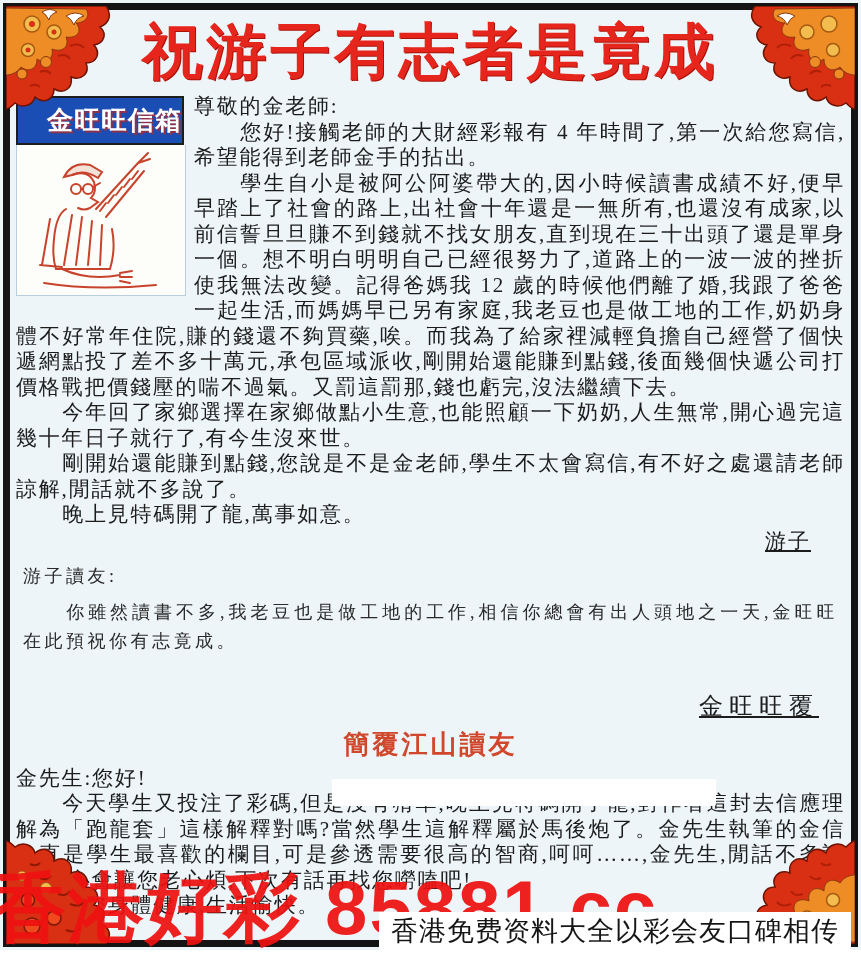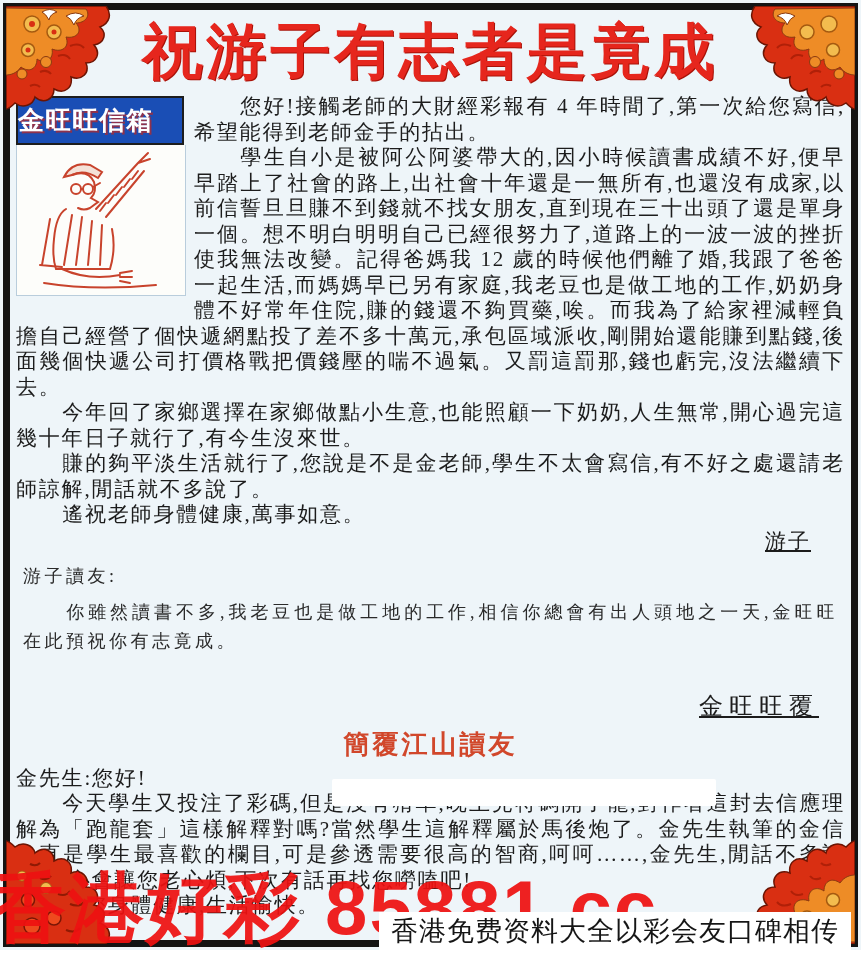--- a/index.html
+++ b/index.html
@@ -11,21 +11,21 @@
   .corner.tr{right:6px;top:6px;transform:scaleX(-1);}
   .corner.bl{left:6px;bottom:6px;transform:scaleY(-1);}
   .corner.br{right:6px;bottom:6px;transform:scale(-1,-1);}
   .title{position:relative;z-index:2;margin:16px 110px 6px 110px;text-align:center;
          font-size:60px;font-weight:bold;color:#e6261d;letter-spacing:4px;line-height:72px;
          text-shadow:1px 1px 0 #a81208;}
   .content{position:relative;z-index:2;padding:0 16px;color:#1c1c1c;}
   .mailbox{float:left;width:168px;margin:2px 10px 4px 0;}
   .mailbox-header{background:#1a4eb5;border:2px solid #1d1d1d;color:#ffffff;
          font-family:"Liberation Sans",sans-serif;font-weight:bold;font-size:26px;
-         text-align:left;padding:5px 0;letter-spacing:1px;
+         text-align:right;padding:5px 0;letter-spacing:1px;
          text-shadow:2px 2px 0 rgba(205,35,20,.65);}
   .mailbox-art{background:#fdfdfa;border:1px solid #b9cddc;border-top:none;display:block;}
   .main p{margin:0;font-size:21px;line-height:25.5px;letter-spacing:1.8px;text-align:justify;}
   .main p.indent{text-indent:2.2em;}
   .sig{font-size:21px;line-height:27px;text-align:right;padding-right:34px;letter-spacing:2px;text-decoration:underline;}
   .reply p{margin:7px;font-size:18px;line-height:29px;letter-spacing:3.5px;text-align:justify;color:#2a2a2a;}
   .reply p.indent{text-indent:2.4em;}
   .reply .sig{font-size:24px;letter-spacing:6px;padding-right:26px;line-height:29px;margin-top:36px;}
   .red-heading{margin:6px 0 4px 0;text-align:center;font-size:26px;font-weight:bold;
          color:#d1472b;letter-spacing:3px;}
@@ -104,26 +104,27 @@
           <path d="M74,66 l6,-8 M82,58 l6,-8 M90,50 l6,-8 M98,42 l6,-8 M106,34 l6,-8"></path>
           <path d="M40,64 Q30,70 28,94 Q26,112 30,124 L84,124 Q90,104 86,84"></path>
           <path d="M46,70 l-8,50 M56,72 l-6,48 M66,76 l-4,44 M76,80 l-2,40"></path>
           <path d="M24,74 l-8,46 M14,120 l22,2"></path>
           <path d="M36,124 q26,12 58,6 M94,128 l12,-2 m-12,6 l12,0 m-12,4 l10,2"></path>
           <path d="M18,138 q50,8 112,2"></path>
         </g>
       </svg>
     </div>
 
+    <p>尊敬的金老師:</p>
     <p class="indent">您好!接觸老師的大財經彩報有 4 年時間了,第一次給您寫信,希望能得到老師金手的拈出。</p>
     <p class="indent">學生自小是被阿公阿婆帶大的,因小時候讀書成績不好,便早早踏上了社會的路上,出社會十年還是一無所有,也還沒有成家,以前信誓旦旦賺不到錢就不找女朋友,直到現在三十出頭了還是單身一個。想不明白明明自己已經很努力了,道路上的一波一波的挫折使我無法改變。記得爸媽我 12 歲的時候他們離了婚,我跟了爸爸一起生活,而媽媽早已另有家庭,我老豆也是做工地的工作,奶奶身體不好常年住院,賺的錢還不夠買藥,唉。而我為了給家裡減輕負擔自己經營了個快遞網點投了差不多十萬元,承包區域派收,剛開始還能賺到點錢,後面幾個快遞公司打價格戰把價錢壓的喘不過氣。又罰這罰那,錢也虧完,沒法繼續下去。</p>
     <div class="clear"></div>
     <p class="indent">今年回了家鄉選擇在家鄉做點小生意,也能照顧一下奶奶,人生無常,開心過完這幾十年日子就行了,有今生沒來世。</p>
-    <p class="indent">賺的夠平淡生活就行了,您說是不是金老師,學生不太會寫信,有不好之處還請老師諒解,閒話就不多說了。</p>
-    <p class="indent">遙祝老師身體健康,萬事如意。</p>
+    <p class="indent">剛開始還能賺到點錢,您說是不是金老師,學生不太會寫信,有不好之處還請老師諒解,閒話就不多說了。</p>
+    <p class="indent">晚上見特碼開了龍,萬事如意。</p>
     <div class="sig">游子</div>
 
     <div class="reply">
       <p>游子讀友:</p>
       <p class="indent">你雖然讀書不多,我老豆也是做工地的工作,相信你總會有出人頭地之一天,金旺旺在此預祝你有志竟成。</p>
       <div class="sig">金旺旺覆</div>
     </div>
 
     <div class="red-heading">簡覆江山讀友</div>
 

